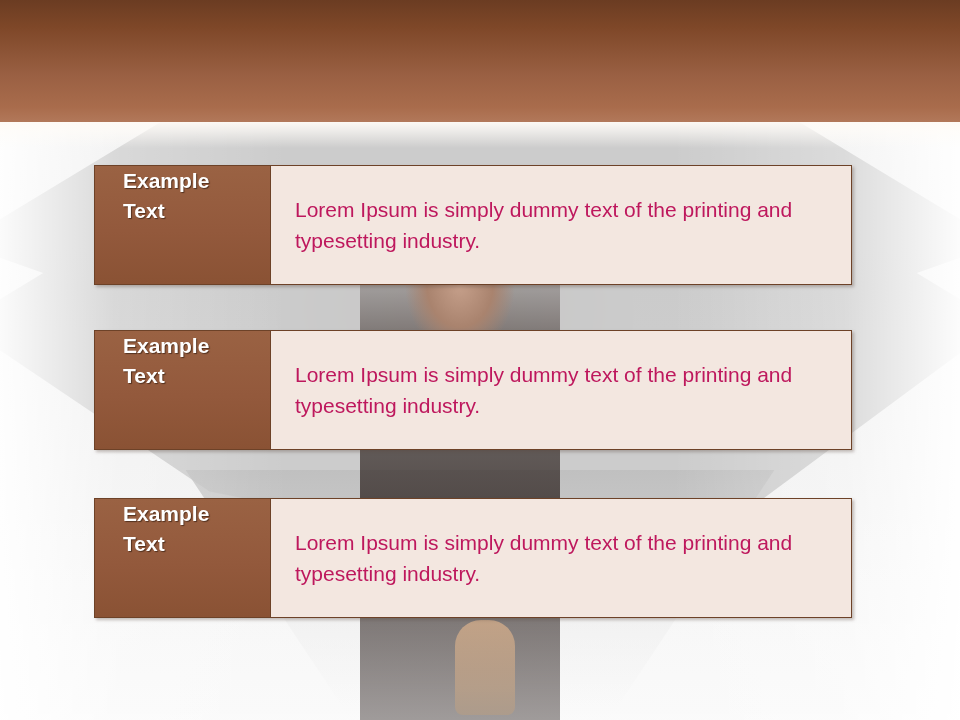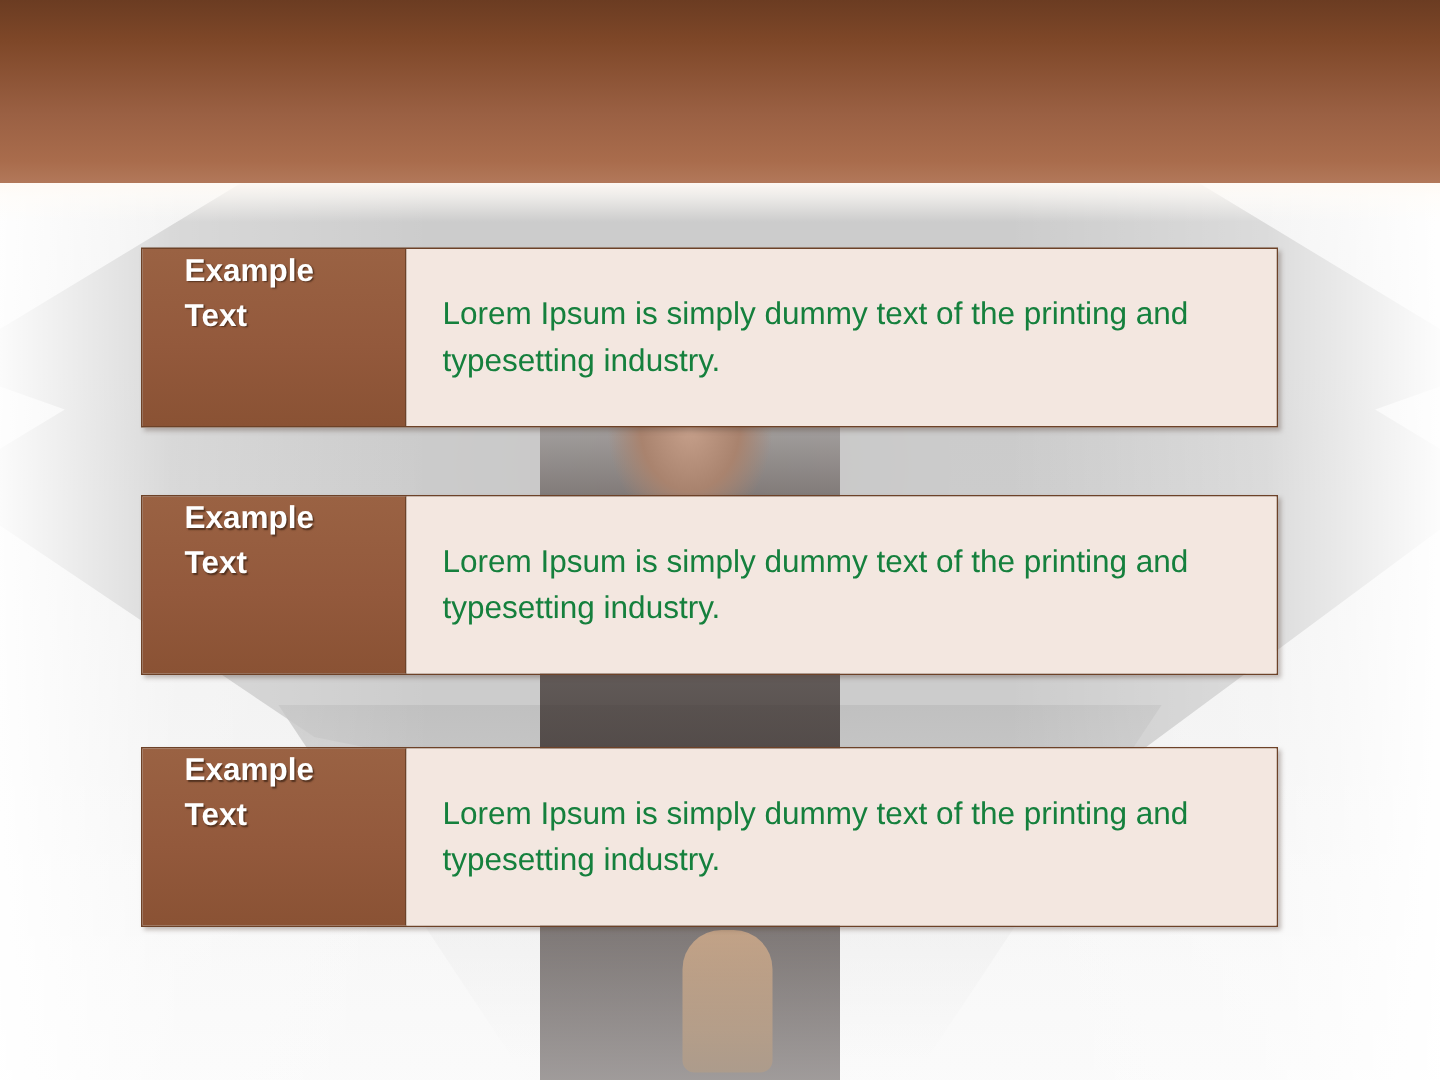--- a/index.html
+++ b/index.html
@@ -160,21 +160,21 @@
   .row-body {
     flex: 1 1 auto;
     background: #f3e7e0;
     display: flex;
     align-items: center;
     padding: 0 24px 0 24px;
     box-sizing: border-box;
   }
   .row-body-text {
     font-size: 21px;
-    color: #15803d;
+    color: #be185d;
     line-height: 1.5;
   }
 </style>
 </head>
 <body>
 
 <div id="slide">
 
   <div class="bg-photo">
     <div class="cap"></div>

